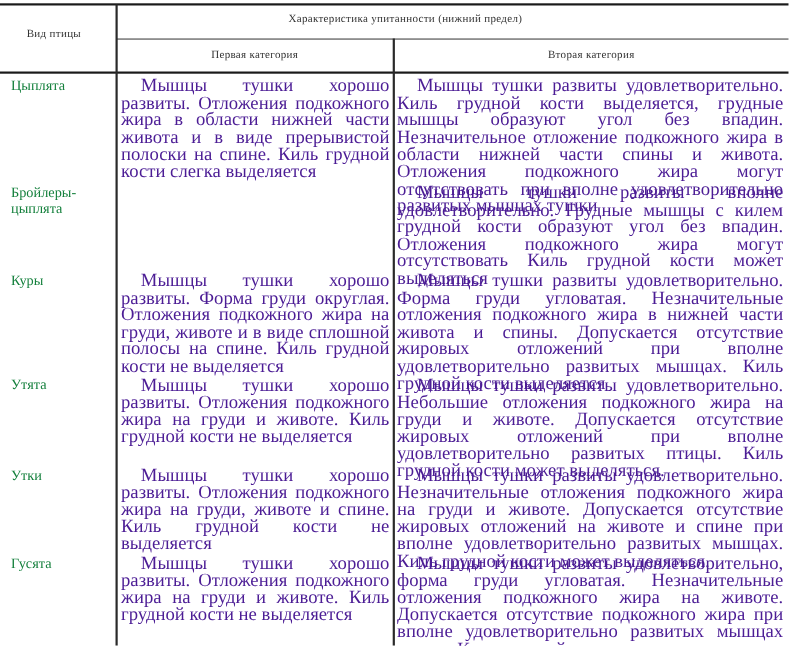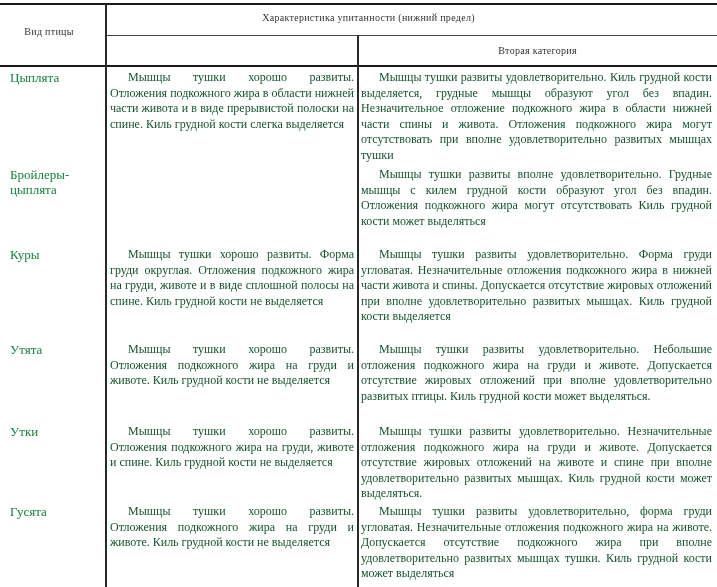--- a/index.html
+++ b/index.html
@@ -3,38 +3,39 @@
   <meta charset="utf-8">
   <style>
     html, body { margin: 0; padding: 0; background: #ffffff; }
     body { width: 717px; height: 587px; overflow: hidden; position: relative;
            font-family: "Liberation Serif", "DejaVu Serif", serif; color: #1a1a1a; }
     .page { position: absolute; left: 0; top: 0; width: 717px; height: 587px; }
     .hline { position: absolute; background: #1a1a1a; }
     .vline { position: absolute; background: #2a2a2a; width: 1.5px; }
     .hdr { position: absolute; font-size: 10px; letter-spacing: 0.3px; color: #333; text-align: center; white-space: nowrap; }
     .species { position: absolute; left: 10px; font-size: 13px; line-height: 15px; color: #15803d; }
-    .cell { position: absolute; font-size: 12px; line-height: 15.6px; text-align: justify; text-indent: 18px; color: #14532d; hyphens: manual; }
+    .cell { position: absolute; font-size: 17px; line-height: 15.6px; text-align: justify; text-indent: 18px; color: #4c1d95; hyphens: manual; }
     .c1 { left: 110px; width: 244px; }
     .c2 { left: 361px; width: 351px; }
   </style>
 </head>
 <body>
 
 <div class="page">
 
   <div class="hline" style="left:0;top:3px;width:717px;height:2px;"></div>
   <div class="hline" style="left:106px;top:35px;width:611px;height:1px;background:#444;"></div>
   <div class="hline" style="left:0;top:65px;width:717px;height:2px;"></div>
 
   <div class="vline" style="left:105px;top:4px;height:583px;"></div>
   <div class="vline" style="left:357px;top:35px;height:552px;"></div>
 
   <div class="hdr" style="left:0;top:26px;width:98px;">Вид птицы</div>
   <div class="hdr" style="left:106px;top:12px;width:525px;">Характеристика упитанности (нижний предел)</div>
+  <div class="hdr" style="left:106px;top:45px;width:251px;">Первая категория</div>
   <div class="hdr" style="left:358px;top:45px;width:359px;">Вторая категория</div>
 
   <div class="species" style="top:70px;">Цыплята</div>
   <div class="cell c1" style="top:70px;">Мышцы тушки хорошо развиты. Отложения подкожного жира в области нижней части живота и в виде прерывистой полоски на спине. Киль грудной кости слегка выделяется</div>
   <div class="cell c2" style="top:70px;">Мышцы тушки развиты удовлетворительно. Киль грудной кости выделяется, грудные мышцы образуют угол без впадин. Незначительное отложение подкож­ного жира в области нижней части спины и живота. Отложения подкожного жира могут отсутствовать при вполне удовлетворительно развитых мышцах тушки</div>
 
   <div class="species" style="top:167px;width:80px;">Бройлеры-цыплята</div>
   <div class="cell c2" style="top:167px;">Мышцы тушки развиты вполне удовлетворительно. Грудные мышцы с килем грудной кости образуют угол без впадин. Отложения подкожного жира могут отсутствовать Киль грудной кости может выделяться</div>
 
   <div class="species" style="top:247px;">Куры</div>

